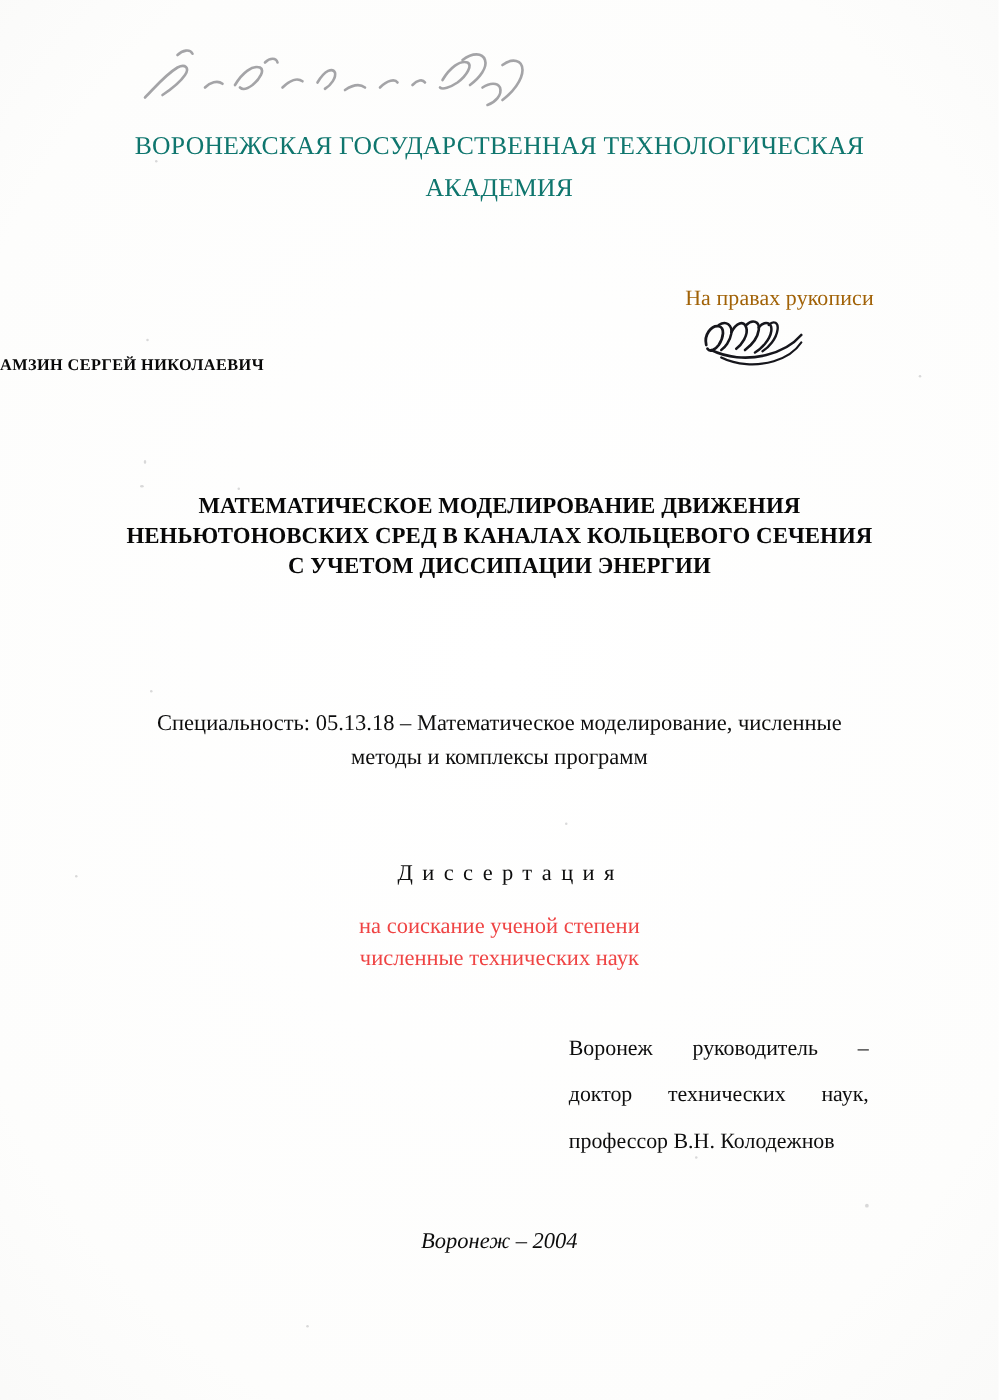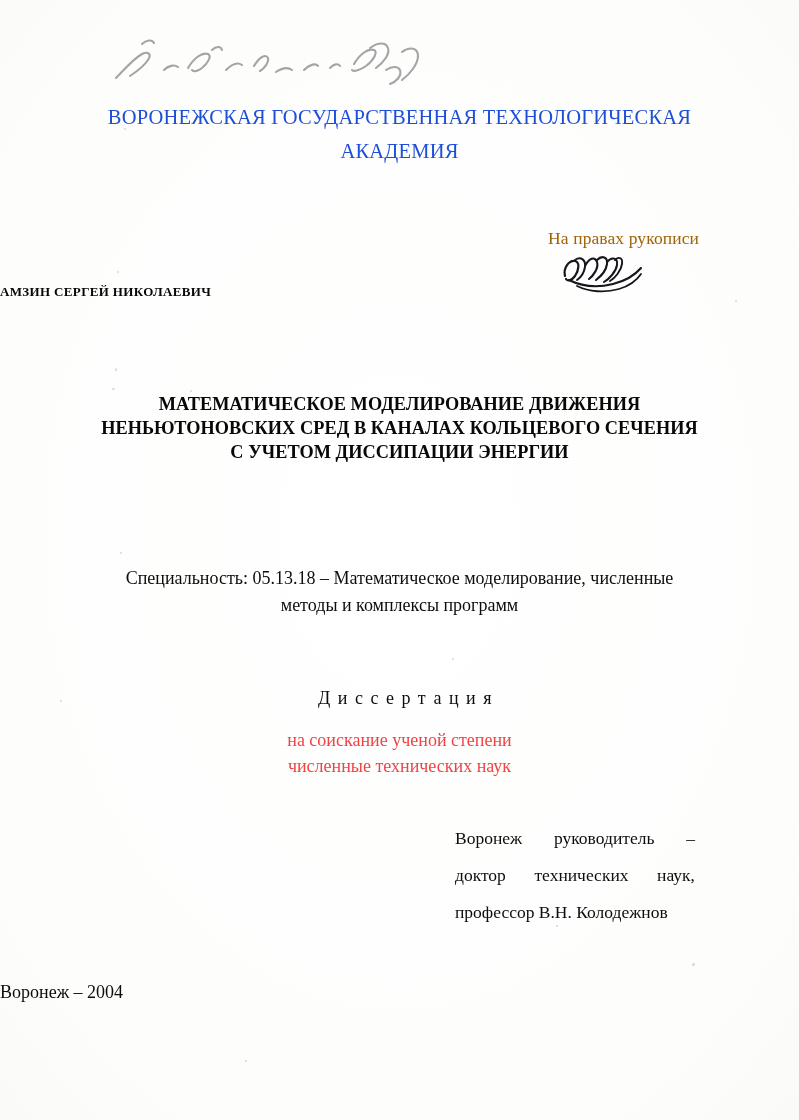--- a/index.html
+++ b/index.html
@@ -59,21 +59,21 @@
     position: absolute;
     left: 0;
     right: 0;
     top: 100px;
     text-align: center;
   }
   .institution .line {
     font-size: 20.5px;
     line-height: 34px;
     letter-spacing: .2px;
-    color: #1d4ed8;
+    color: #0f766e;
   }
 
   
   .manuscript-note {
     position: absolute;
     right: 100px;
     top: 228px;
     font-size: 17.5px;
     color: #a16207;
     letter-spacing: .1px;
@@ -167,22 +167,24 @@
   .supervisor .row.spread {
     text-align-last: justify;
   }
 
   
   .footer {
     position: absolute;
     left: 0;
     right: 0;
     top: 982px;
-    font-size: 18px;
-    color: #0d0d0d;
+    text-align: center;
+    font-size: 18px;
+    color: #0d0d0d;
+    font-style: italic;
   }
 </style>
 </head>
 <body>
 
 <div class="page">
   <div class="paper-tone"></div>
 
   <div class="speckle" style="left:124px;top:128px;width:2px;height:2px;"></div>
   <div class="speckle" style="left:117px;top:271px;width:2px;height:2px;"></div>

